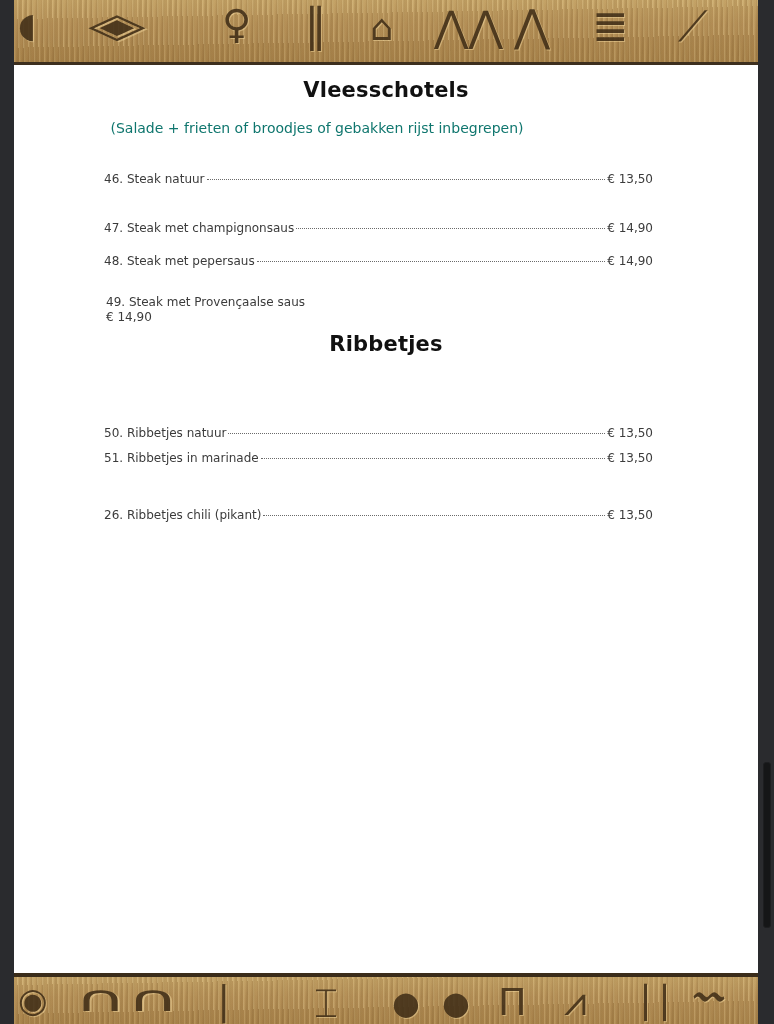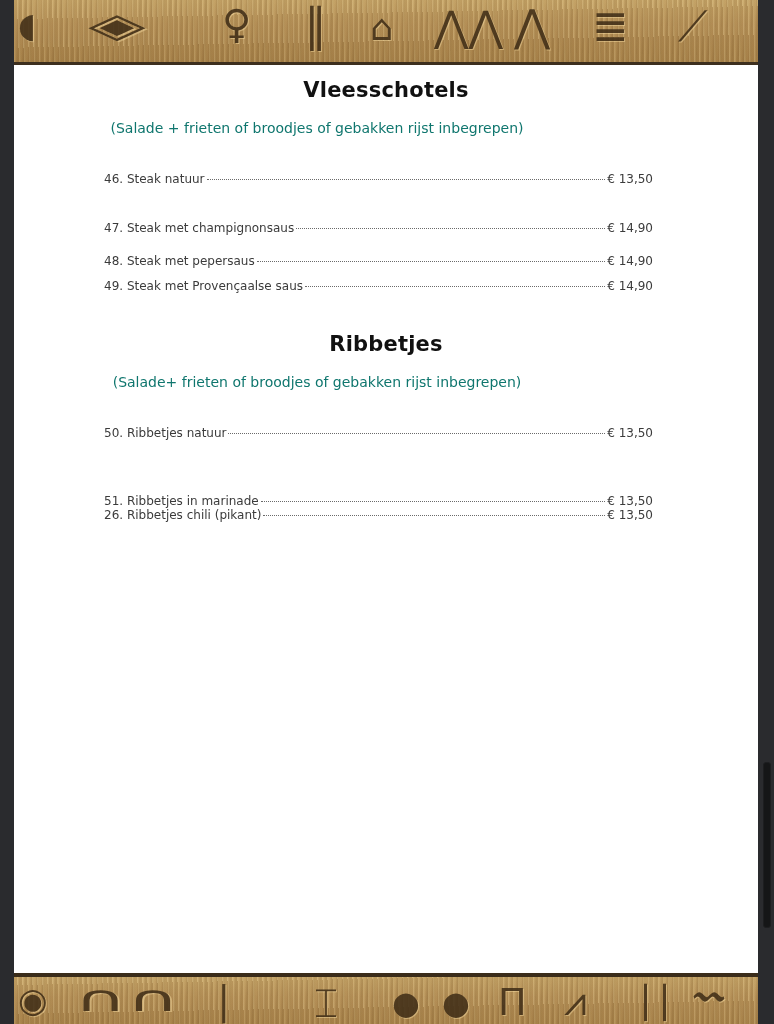--- a/index.html
+++ b/index.html
@@ -134,35 +134,34 @@
     <div class="menu-item" style="top:213px;margin-top:8px;">
       <span class="name">47. Steak met champignonsaus</span>
       <span class="leader"></span>
       <span class="price">€ 14,90</span>
     </div>
     <div class="menu-item" style="top:254px;justify-content:space-between;">
       <span class="name">48. Steak met pepersaus</span>
       <span class="leader"></span>
       <span class="price">€ 14,90</span>
     </div>
-    <div class="menu-item" style="top:279px;">
+    <div class="menu-item" style="top:295px;flex-direction:column;">
       <span class="name">49. Steak met Provençaalse saus</span>
       <span class="leader"></span>
       <span class="price">€ 14,90</span>
     </div>
 
     <div class="section-title" style="top:332px;">Ribbetjes</div>
-    <div class="section-note" style="top:374px;">(Salade+ frieten of broodjes of gebakken rijst inbegrepen)</div>
 
     <div class="menu-item" style="top:426px;justify-content:space-between;">
       <span class="name">50. Ribbetjes natuur</span>
       <span class="leader"></span>
       <span class="price">€ 13,50</span>
     </div>
-    <div class="menu-item" style="top:494px;">
+    <div class="menu-item" style="top:451px;">
       <span class="name">51. Ribbetjes in marinade</span>
       <span class="leader"></span>
       <span class="price">€ 13,50</span>
     </div>
     <div class="menu-item" style="top:508px;">
       <span class="name">26. Ribbetjes chili (pikant)</span>
       <span class="leader"></span>
       <span class="price">€ 13,50</span>
     </div>
 

